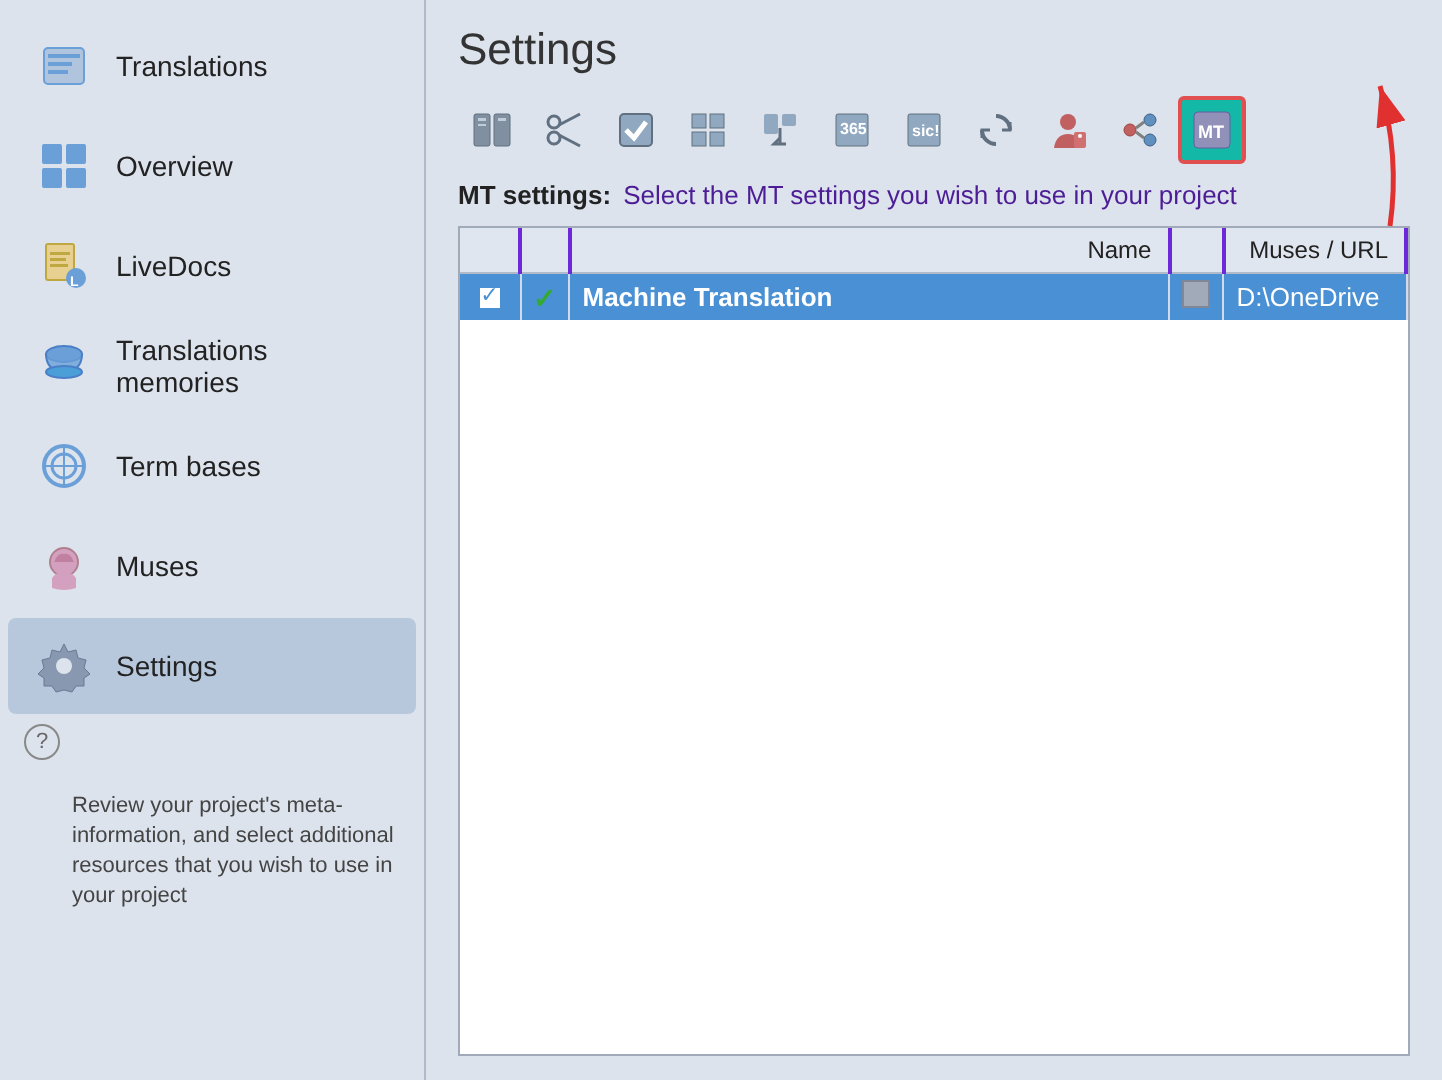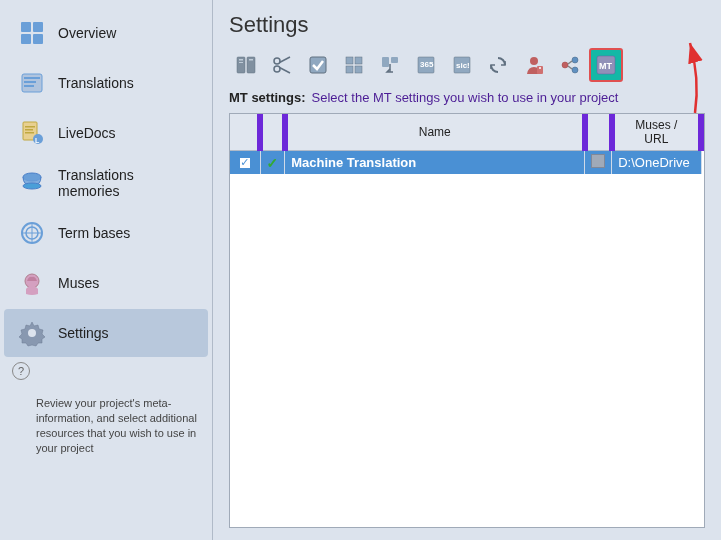--- a/index.html
+++ b/index.html
@@ -142,25 +142,25 @@
     }
     .data-table {
       width: 100%;
       border-collapse: collapse;
       font-size: 13px;
     }
     .data-table thead tr {
       background: #e0e6ef;
     }
     .data-table th {
-      text-align: center;
+      text-align: right;
       padding: 4px 8px;
       font-weight: normal;
       border-bottom: 1px solid #b0bac8;
-      border-right: 6px solid #6d28d9;
+      border-right: 2px solid #6d28d9;
       color: #222;
       font-size: 12px;
     }
     .data-table td {
       padding: 3px 6px;
       border-right: 1px solid #d0dae8;
       color: #fff;
       font-size: 13px;
     }
     .data-table tbody tr.selected {
@@ -206,40 +206,40 @@
       height: 28px;
     }
   </style>
 </head>
 <body>
 
 <div class="sidebar">
 
   <div class="sidebar-item">
     <div class="sidebar-icon">
+      <svg class="icon-svg" viewBox="0 0 28 28">
+        <rect x="4" y="5" width="20" height="18" rx="2" fill="#b0c4de" stroke="#6a9fd8" stroke-width="1"></rect>
+        <rect x="6" y="8" width="16" height="2" fill="#6a9fd8"></rect>
+        <rect x="6" y="12" width="12" height="2" fill="#6a9fd8"></rect>
+        <rect x="6" y="16" width="10" height="2" fill="#6a9fd8"></rect>
+      </svg>
+    </div>
+    <span class="sidebar-item-label">Translations</span>
+  </div>
+
+  <div class="sidebar-item">
+    <div class="sidebar-icon">
       <svg class="icon-svg" viewBox="0 0 28 28" fill="none">
         <rect x="3" y="3" width="10" height="10" rx="1" fill="#6a9fd8"></rect>
         <rect x="15" y="3" width="10" height="10" rx="1" fill="#6a9fd8"></rect>
         <rect x="3" y="15" width="10" height="10" rx="1" fill="#6a9fd8"></rect>
         <rect x="15" y="15" width="10" height="10" rx="1" fill="#6a9fd8"></rect>
       </svg>
     </div>
     <span class="sidebar-item-label">Overview</span>
-  </div>
-
-  <div class="sidebar-item">
-    <div class="sidebar-icon">
-      <svg class="icon-svg" viewBox="0 0 28 28">
-        <rect x="4" y="5" width="20" height="18" rx="2" fill="#b0c4de" stroke="#6a9fd8" stroke-width="1"></rect>
-        <rect x="6" y="8" width="16" height="2" fill="#6a9fd8"></rect>
-        <rect x="6" y="12" width="12" height="2" fill="#6a9fd8"></rect>
-        <rect x="6" y="16" width="10" height="2" fill="#6a9fd8"></rect>
-      </svg>
-    </div>
-    <span class="sidebar-item-label">Translations</span>
   </div>
 
 
   <div class="sidebar-item">
     <div class="sidebar-icon">
       <svg class="icon-svg" viewBox="0 0 28 28">
         <rect x="5" y="3" width="14" height="18" rx="1" fill="#e8d090" stroke="#c0a840" stroke-width="1"></rect>
         <rect x="7" y="7" width="10" height="1.5" fill="#c0a840"></rect>
         <rect x="7" y="10" width="8" height="1.5" fill="#c0a840"></rect>
         <rect x="7" y="13" width="9" height="1.5" fill="#c0a840"></rect>

